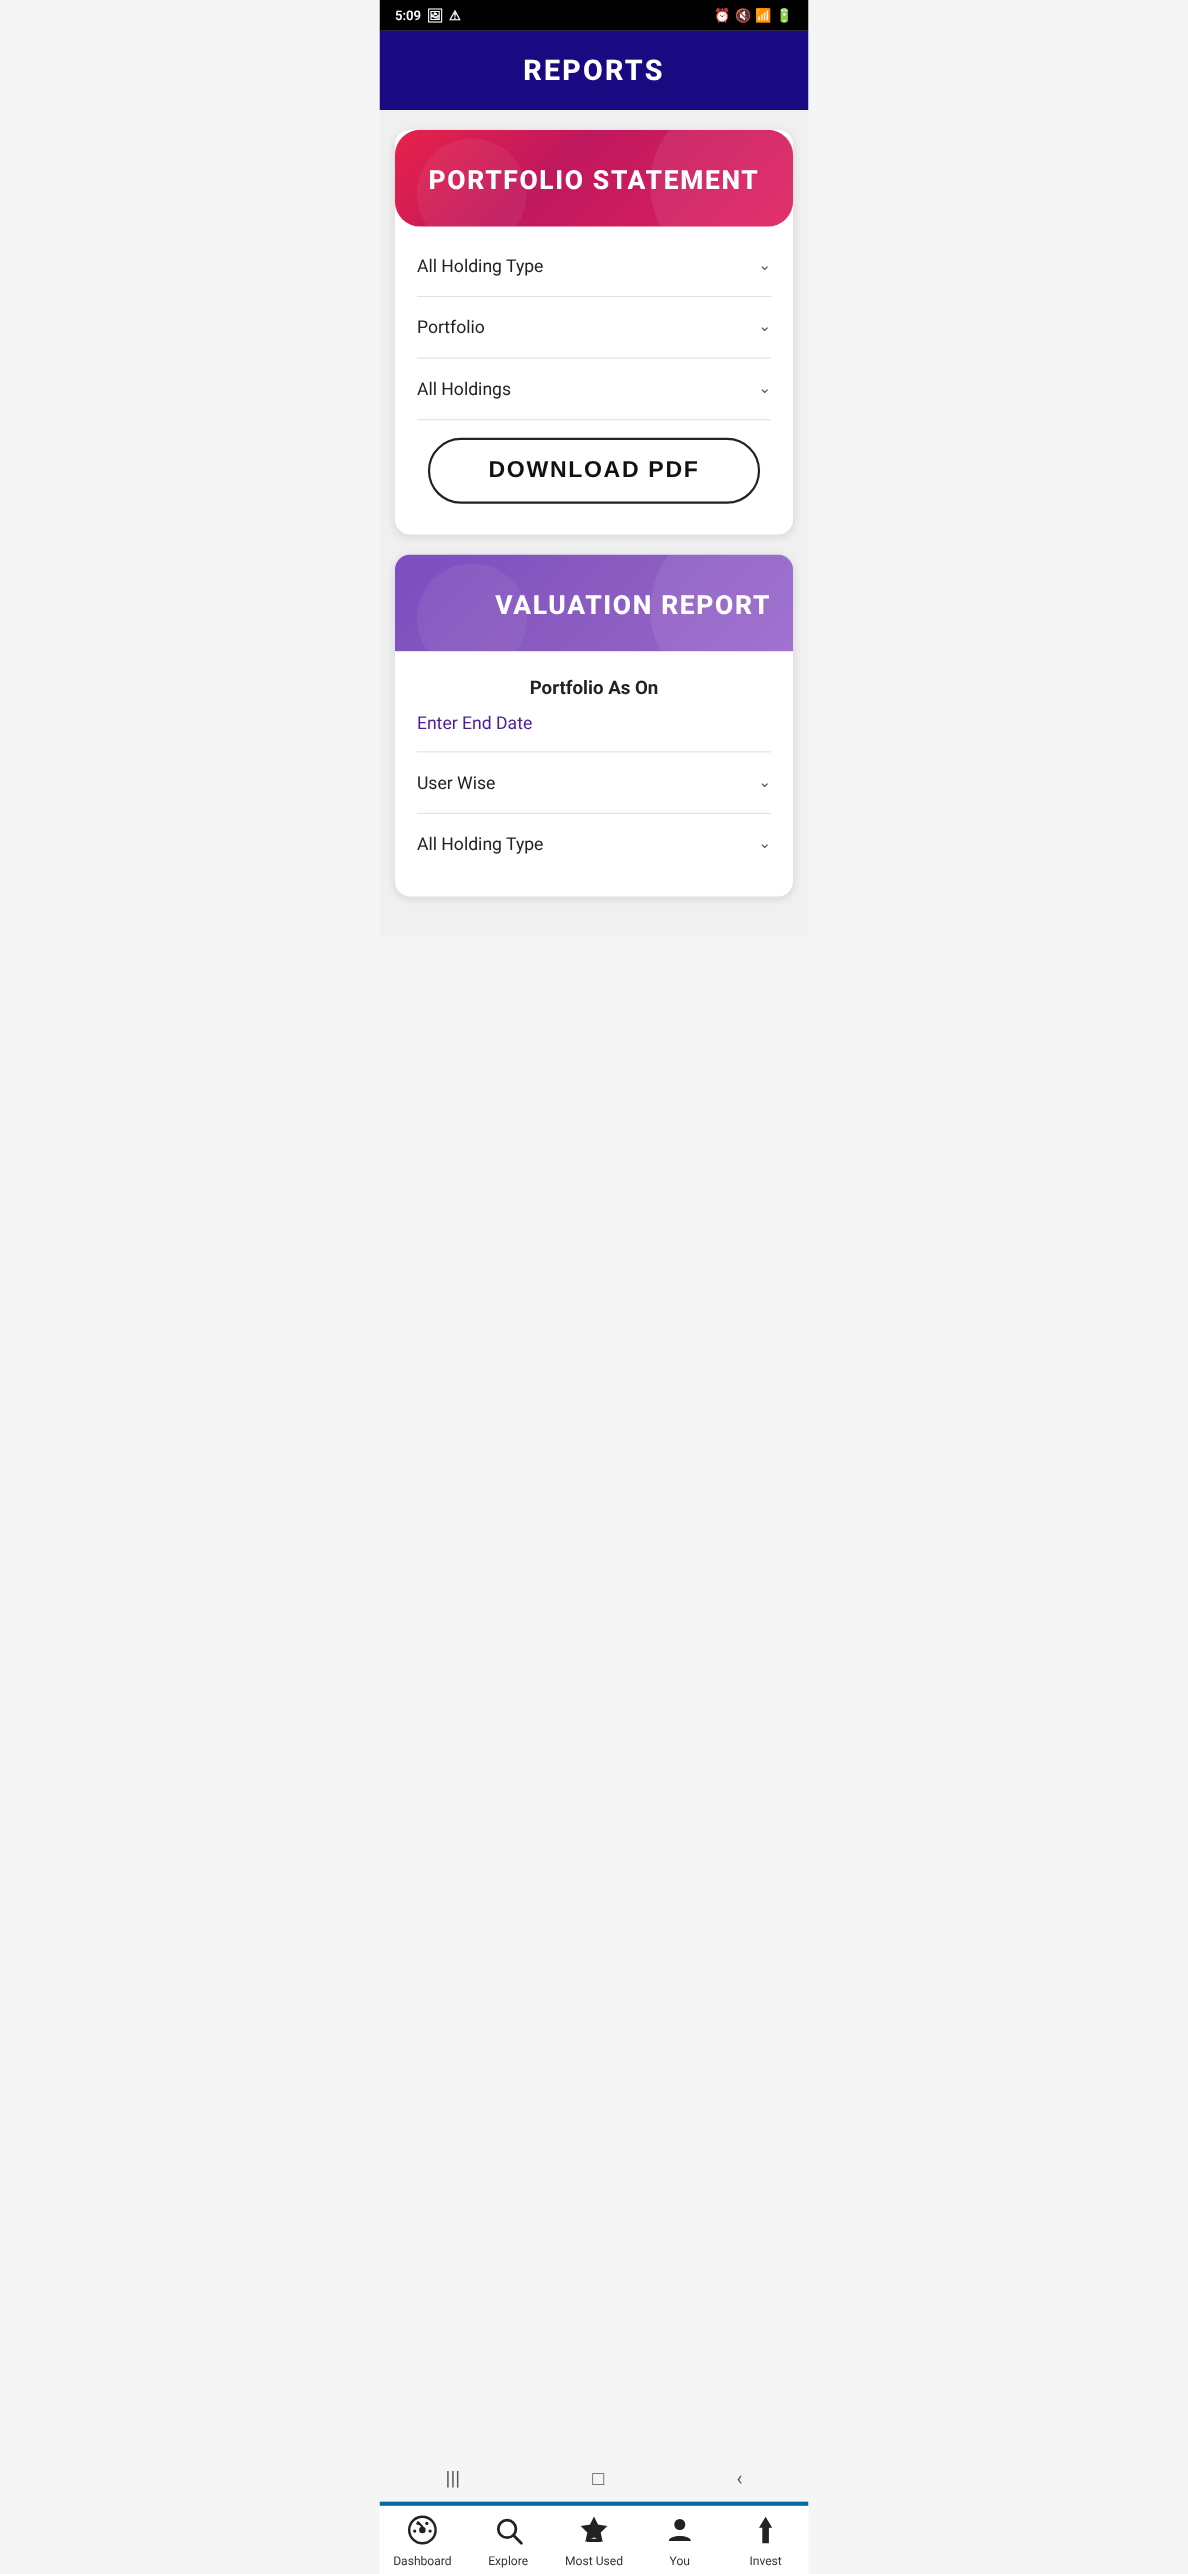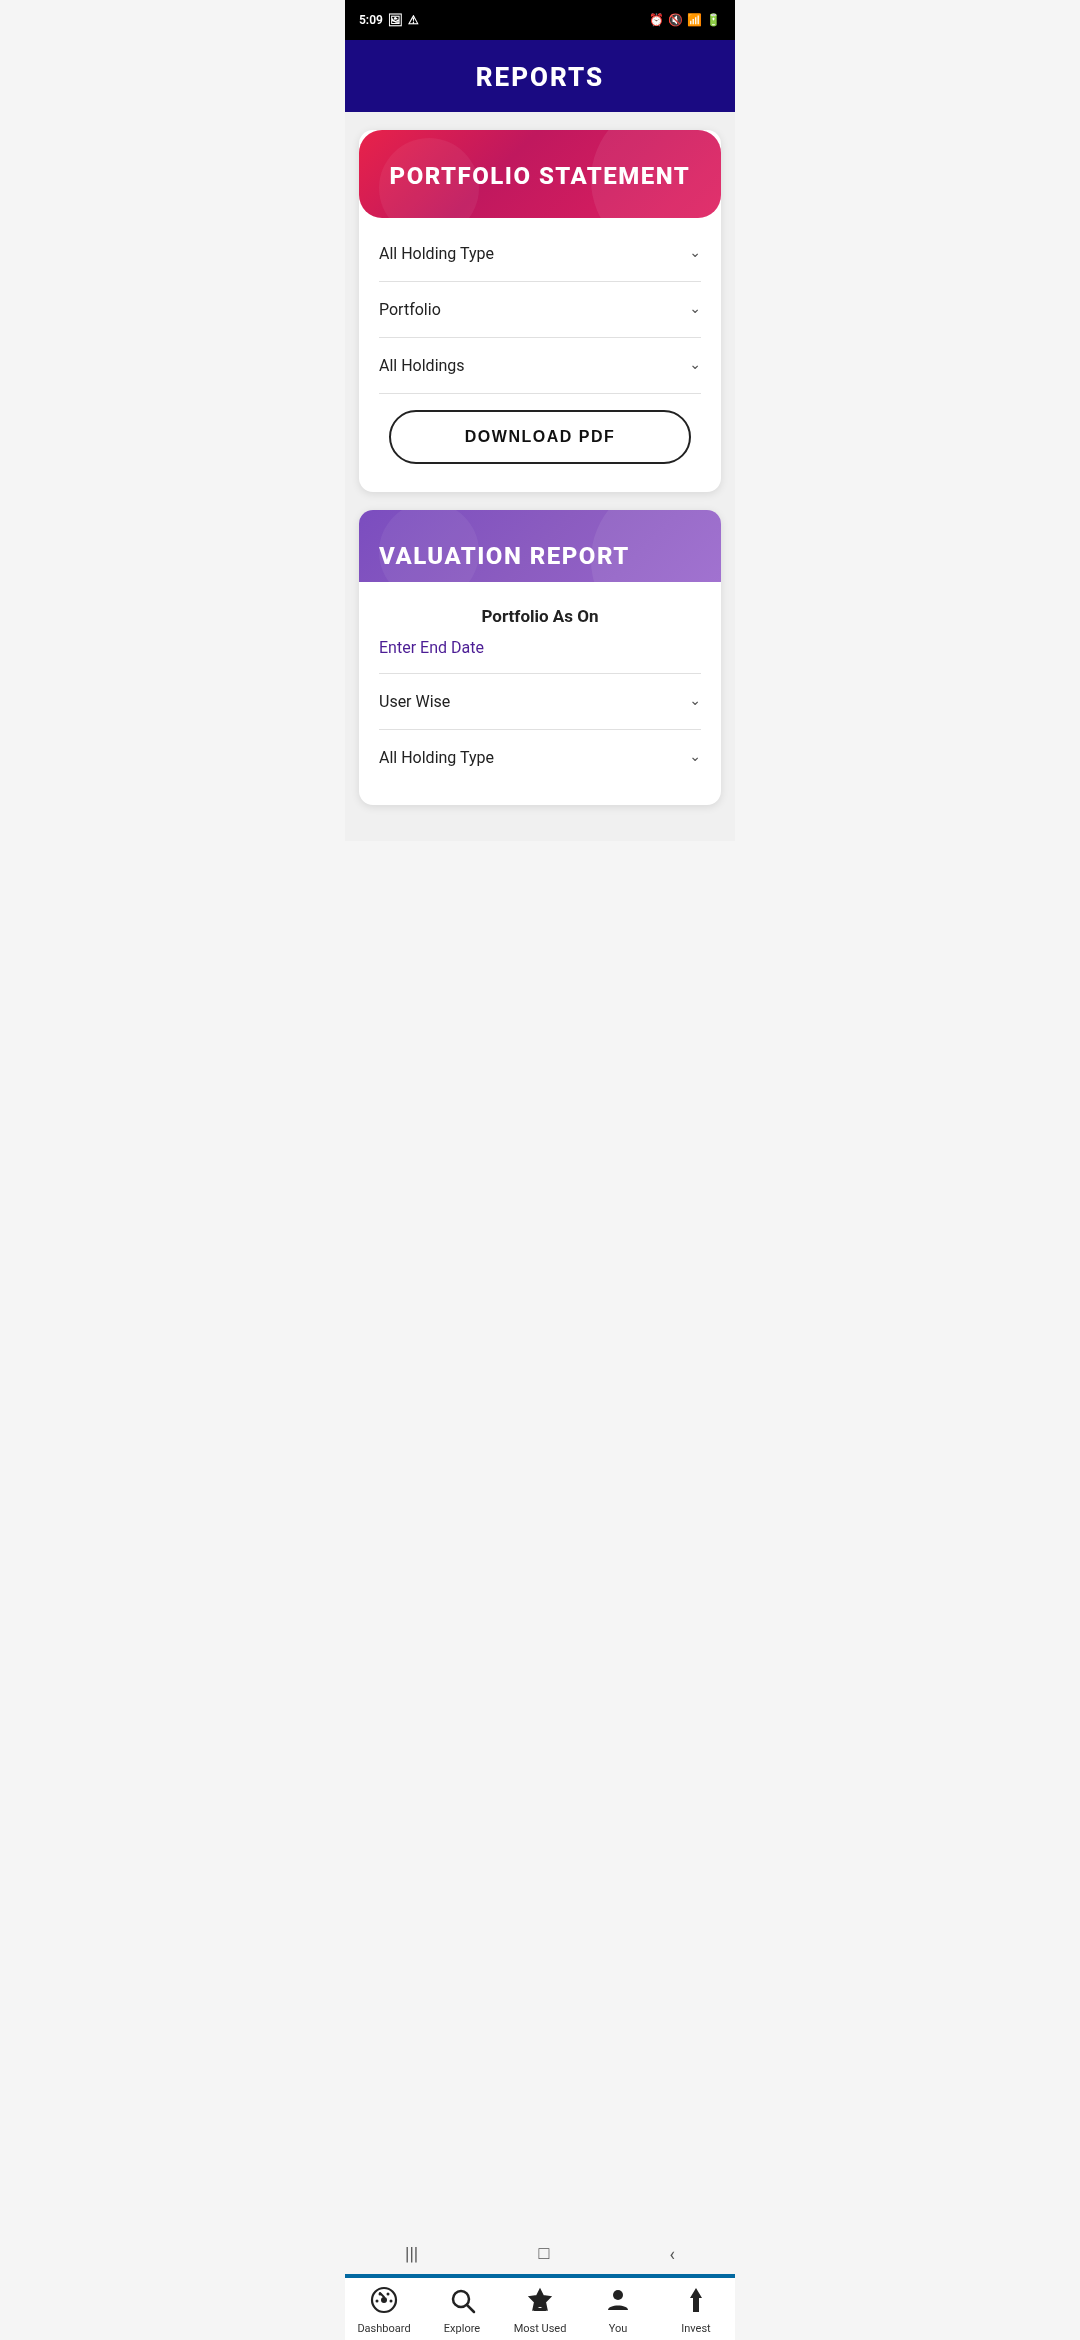--- a/index.html
+++ b/index.html
@@ -18,21 +18,21 @@
     
     .status-bar {
       background: #000;
       color: #fff;
       display: flex;
       justify-content: space-between;
       align-items: center;
       padding: 6px 14px;
       font-size: 12px;
       font-weight: 600;
-      height: 40px;
+      height: 28px;
     }
     .status-bar-left { display: flex; align-items: center; gap: 5px; }
     .status-bar-right { display: flex; align-items: center; gap: 4px; }
 
     
     .header {
       background: #1a0a82;
       color: #fff;
       text-align: center;
       padding: 22px 16px 20px;
@@ -83,22 +83,22 @@
       bottom: -20px;
       left: 20px;
       width: 100px;
       height: 100px;
       background: rgba(255,255,255,0.06);
       border-radius: 50%;
     }
 
     .card-header-valuation {
       background: linear-gradient(135deg, #7b4dbf 0%, #8b5cc0 50%, #9966cc 100%);
-      padding: 32px 20px 12px;
-      text-align: left;
+      padding: 32px 20px 28px;
+      text-align: right;
       position: relative;
       overflow: hidden;
     }
     .card-header-valuation::before {
       content: '';
       position: absolute;
       top: -30px;
       right: -30px;
       width: 160px;
       height: 160px;
@@ -171,21 +171,21 @@
       padding: 16px 10px 8px;
       display: flex;
       justify-content: center;
     }
     .download-btn {
       border: 2px solid #222;
       background: #fff;
       border-radius: 30px;
       padding: 16px 0;
       width: 100%;
-      font-size: 16px;
+      font-size: 21px;
       font-weight: 800;
       letter-spacing: 1.5px;
       color: #111;
       cursor: pointer;
       text-align: center;
     }
 
     
     .bottom-nav {
       position: fixed;

